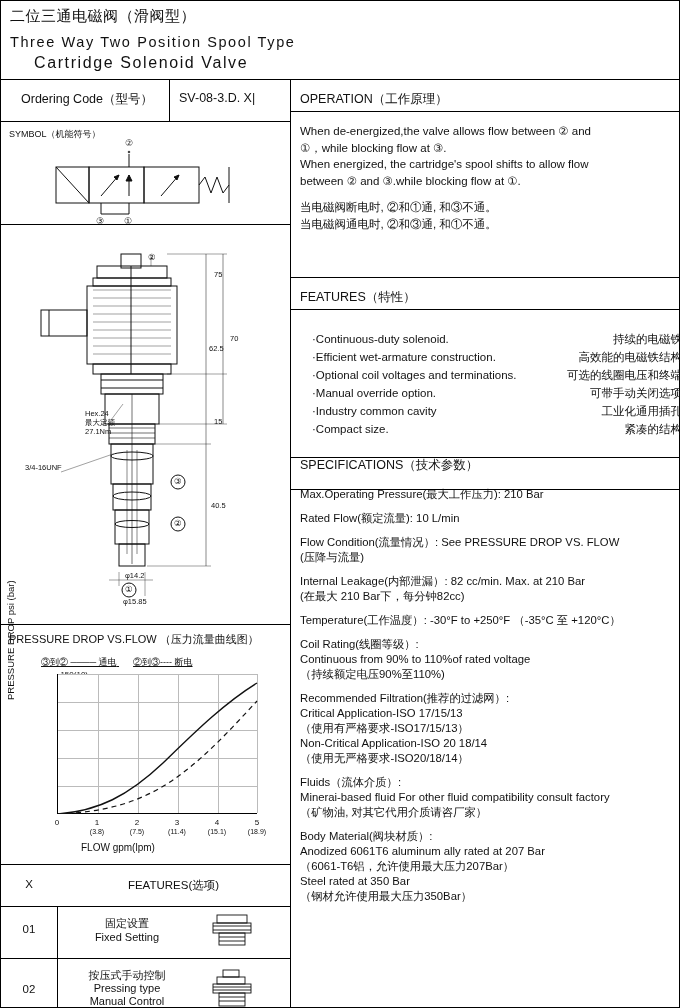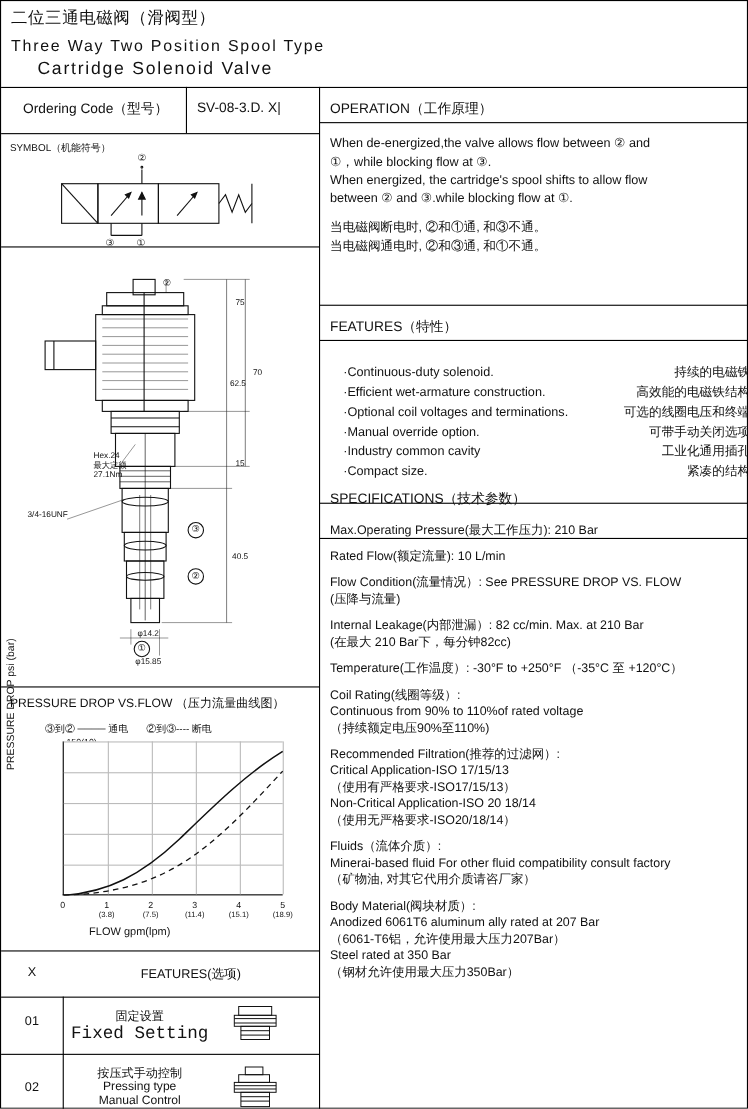--- a/index.html
+++ b/index.html
@@ -24,21 +24,21 @@
   #symbolbox .cap{position:absolute;left:8px;top:7px;font-size:9px;}
 
   
   #drawing{position:absolute;left:0;top:223px;width:289px;height:400px;}
   .dlab{position:absolute;font-size:7.5px;color:#111;}
   .dlab.b{font-size:8.5px;}
 
   
   #chartbox{position:absolute;left:0;top:623px;width:289px;height:240px;}
   #chartbox .title{position:absolute;left:8px;top:8px;font-size:11px;}
-  #chartlegend{position:absolute;left:40px;top:32px;font-size:9px;width:240px;}
+  #chartlegend{position:absolute;left:40px;top:32px;font-size:9px;width:240px;text-decoration:underline;}
   #plot{position:absolute;left:56px;top:50px;width:200px;height:140px;border-left:1px solid #000;border-bottom:1px solid #000;box-sizing:border-box;background:#fff;}
   .gl{position:absolute;background:#bbb;}
   .ylab{position:absolute;right:202px;font-size:8px;white-space:nowrap;text-align:right;width:60px;}
   .xlab{position:absolute;font-size:8px;text-align:center;width:40px;}
   .xlab b{font-weight:normal;display:block;}
   .xlab .sub{font-size:7px;}
   #yaxisTitle{position:absolute;left:4px;top:76px;transform:rotate(-90deg);transform-origin:left top;font-size:9.5px;white-space:nowrap;}
   #xaxisTitle{position:absolute;left:80px;top:218px;font-size:10px;}
 
   
@@ -50,21 +50,21 @@
   #opbox .hd{position:absolute;left:10px;top:12px;font-size:12.5px;}
   #opbox .body{position:absolute;left:10px;top:44px;width:370px;font-size:11.5px;line-height:16.5px;}
   #opbox .cn{margin-top:10px;line-height:17px;}
 
   #featbox{position:absolute;left:289px;top:276px;width:391px;height:180px;}
   #featbox .hd{position:absolute;left:10px;top:12px;font-size:12.5px;}
   #featbox ul{position:absolute;left:10px;top:41px;margin:12px;padding:0;list-style:none;width:370px;}
   #featbox li{font-size:11.5px;line-height:18px;position:relative;}
   #featbox li .cnf{position:absolute;right:0;top:0;font-size:11.5px;}
 
-  #specbox{position:absolute;left:289px;top:432px;width:391px;height:420px;border-radius:28px;}
+  #specbox{position:absolute;left:289px;top:444px;width:391px;height:420px;border-radius:28px;}
   #specbox .hd{position:absolute;left:10px;top:12px;font-size:12.5px;}
   #specbox .body{position:absolute;left:10px;top:42px;width:374px;font-size:11.3px;}
   #specbox .sp{margin-bottom:9px;line-height:15px;}
 </style>
 </head>
 <body>
 
 <div class="page">
 
   <div id="header">
@@ -267,21 +267,21 @@
     <div id="xaxisTitle">FLOW gpm(lpm)</div>
   </div>
   <div class="hline" style="left:0;top:863px;width:289px;"></div>
 
   <div id="options">
     <div class="ocell" style="left:0;top:14px;width:56px;">X</div>
     <div class="ocell" style="left:56px;top:14px;width:233px;">FEATURES(选项)</div>
 
     <div class="ocell" style="left:0;top:59px;width:56px;">01</div>
     <div class="ocell" style="left:56px;top:52px;width:140px;font-size:11px;">固定设置</div>
-    <div class="ocell" style="left:56px;top:67px;width:140px;font-size:16px;font-family:Liberation Mono, monospace;">Fixed Setting</div>
+    <div class="ocell" style="left:56px;top:67px;width:140px;font-size:11px;">Fixed Setting</div>
 
     <div class="ocell" style="left:0;top:119px;width:56px;">02</div>
     <div class="ocell" style="left:56px;top:104px;width:140px;font-size:11px;">按压式手动控制</div>
     <div class="ocell" style="left:56px;top:118px;width:140px;font-size:11px;">Pressing type</div>
     <div class="ocell" style="left:56px;top:131px;width:140px;font-size:11px;">Manual Control</div>
 
     <svg width="60" height="40" style="position:absolute;left:204px;top:47px;">
       <g fill="none" stroke="#111" stroke-width="0.9">
         <rect x="12" y="4" width="30" height="8"></rect>
         <rect x="8" y="12" width="38" height="10"></rect>

